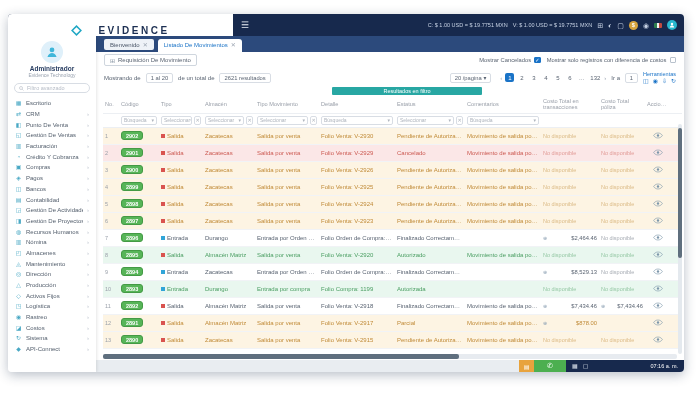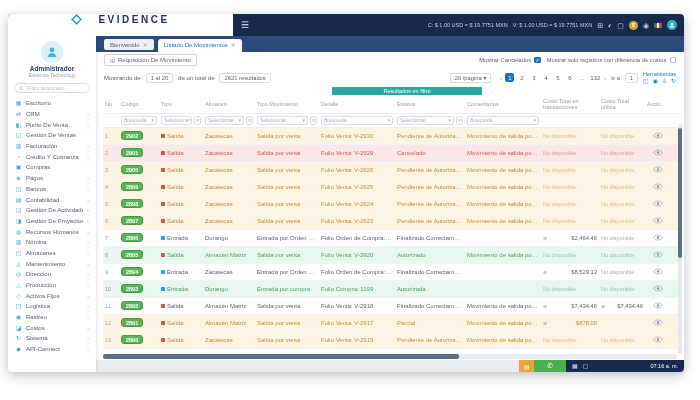--- a/index.html
+++ b/index.html
@@ -14,21 +14,21 @@
   .topbar-right { margin-left:auto; display:flex; align-items:center; gap:5px; padding-right:7px; color:#c7d2e4; font-size:5.5px; white-space:nowrap; }
   .tb-icon { font-size:7px; color:#c7d2e4; line-height:1; }
   .coin { width:9px; height:9px; border-radius:50%; background:#d7a53f; color:#fff; font-size:5.5px; display:flex; align-items:center; justify-content:center; font-weight:bold; }
   .flag { display:flex; width:8px; height:5px; overflow:hidden; border-radius:1px; }
   .flag i { flex:1; }
   .flag i:nth-child(1){ background:#2e7d4f; } .flag i:nth-child(2){ background:#f2f2f2; } .flag i:nth-child(3){ background:#c24a3f; }
   .avatar-sm { width:10px; height:10px; border-radius:50%; background:#28b8cf; display:flex; align-items:center; justify-content:center; }
 
   
   .logocard { position:absolute; left:0; top:0; width:225px; height:22px; background:#fff; z-index:6;
-              display:flex; align-items:flex-start; justify-content:center; gap:16px; }
+              display:flex; align-items:flex-end; justify-content:center; gap:16px; }
   .logotext { font-weight:bold; letter-spacing:2.5px; color:#1c2f52; font-size:10px; }
 
   
   .sidebar { position:absolute; left:0; top:22px; width:88px; bottom:0; background:#fff; z-index:5;
              box-shadow:1px 0 3px rgba(0,0,0,.10); display:flex; flex-direction:column; }
   .profile { text-align:center; padding-top:5px; }
   .avatar-big { width:22px; height:22px; margin:0 auto; border-radius:50%; background:#dff0fa; display:flex; align-items:center; justify-content:center; }
   .role { font-size:6.5px; font-weight:bold; color:#2a3f63; margin-top:2px; }
   .company { font-size:5px; color:#9aa3b0; }
   .sidesearch { margin:5px 6px 3px 6px; height:10px; border:1px solid #d8dde4; border-radius:6px; display:flex; align-items:center; gap:3px; padding:0 4px; background:#fff; }

